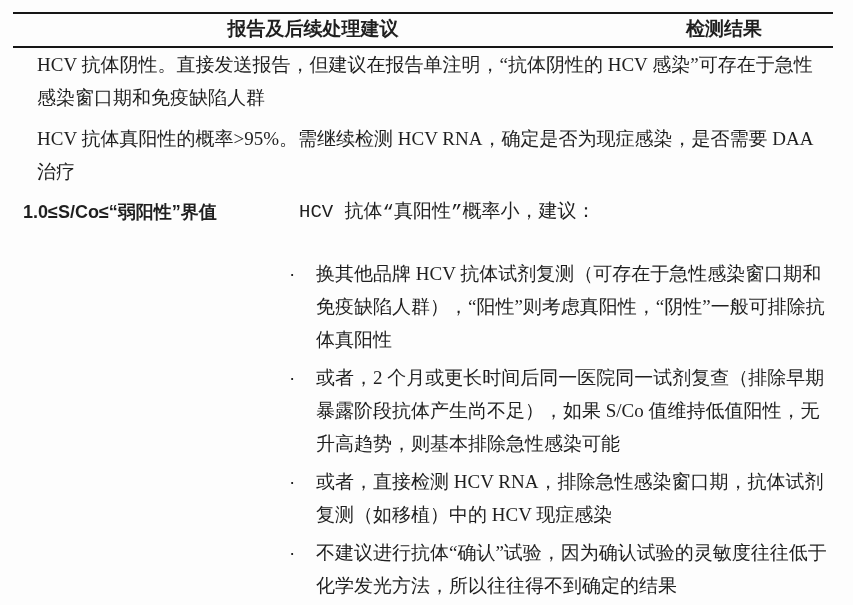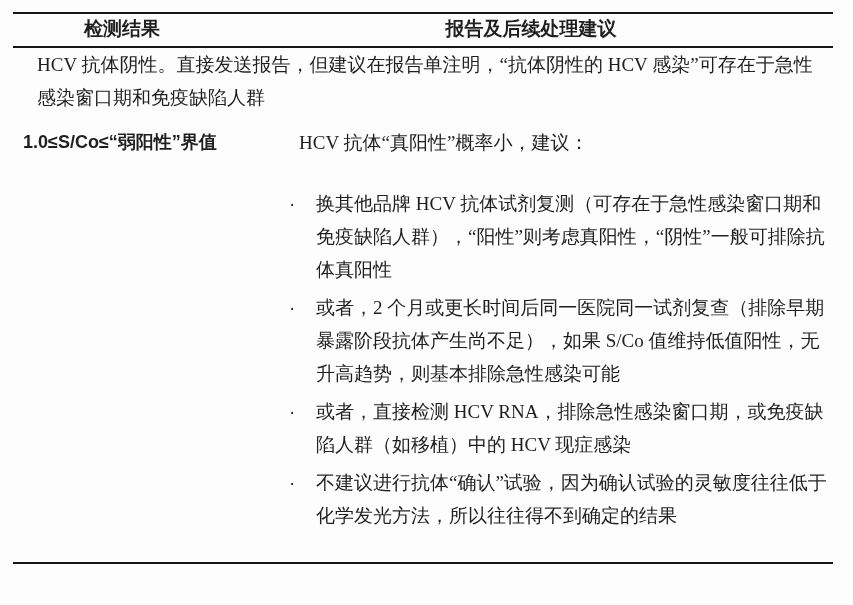--- a/index.html
+++ b/index.html
@@ -57,21 +57,21 @@
     font-size: 18px;
     line-height: 33px;
     white-space: nowrap;
   }
   .advice-cell p {
     margin: 0 0 4px 12px;
     line-height: 33px;
   }
   .body-row { margin-bottom: 4px; }
   .last-row { padding-bottom: 25px; margin-bottom: 0; gap: 44px; }
-  .last-row .advice-cell p { margin-bottom: 0; }
+  .last-row .advice-cell p { margin-bottom: 0; font-family: Liberation Mono, monospace; }
   .rec-list {
     list-style: none;
     margin: 28px 0 0 0;
     padding: 0;
   }
   .rec-list li {
     position: relative;
     padding-left: 29px;
     margin-bottom: 5px;
     line-height: 33px;
@@ -82,49 +82,52 @@
     top: 0;
     font-family: "Liberation Sans", sans-serif;
   }
 </style>
 </head>
 <body>
 
 <div class="doc-table">
 
   <div class="row thead">
+    <div class="th col2">报告及后续处理建议</div>
     <div class="th col1">检测结果</div>
-    <div class="th col2">报告及后续处理建议</div>
   </div>
 
   <div class="row body-row">
     <div class="col2 advice-cell">
       <p>HCV 抗体阴性。直接发送报告，但建议在报告单注明，“抗体阴性的 HCV 感染”可存在于急性感染窗口期和免疫缺陷人群</p>
     </div>
   </div>
 
   <div class="row body-row">
+    <div class="col2 advice-cell">
+      <p>HCV 抗体真阳性的概率&gt;95%。需继续检测 HCV RNA，确定是否为现症感染，是否需要 DAA 治疗</p>
+    </div>
   </div>
 
   <div class="row body-row last-row">
     <div class="col1 result-cell">1.0≤S/Co≤“弱阳性”界值</div>
     <div class="col2 advice-cell">
       <p>HCV 抗体“真阳性”概率小，建议：</p>
       <ul class="rec-list">
         <li>
           <span class="bullet">·</span>
           <span>换其他品牌 HCV 抗体试剂复测（可存在于急性感染窗口期和免疫缺陷人群），“阳性”则考虑真阳性，“阴性”一般可排除抗体真阳性</span>
         </li>
         <li>
           <span class="bullet">·</span>
           <span>或者，2 个月或更长时间后同一医院同一试剂复查（排除早期暴露阶段抗体产生尚不足），如果 S/Co 值维持低值阳性，无升高趋势，则基本排除急性感染可能</span>
         </li>
         <li>
           <span class="bullet">·</span>
-          <span>或者，直接检测 HCV RNA，排除急性感染窗口期，或免疫缺陷人群（如移植）中的 HCV 现症感染</span>
+          <span>或者，直接检测 HCV RNA，排除急性感染窗口期，抗体试剂复测（如移植）中的 HCV 现症感染</span>
         </li>
         <li>
           <span class="bullet">·</span>
           <span>不建议进行抗体“确认”试验，因为确认试验的灵敏度往往低于化学发光方法，所以往往得不到确定的结果</span>
         </li>
       </ul>
     </div>
   </div>
 
 </div>

